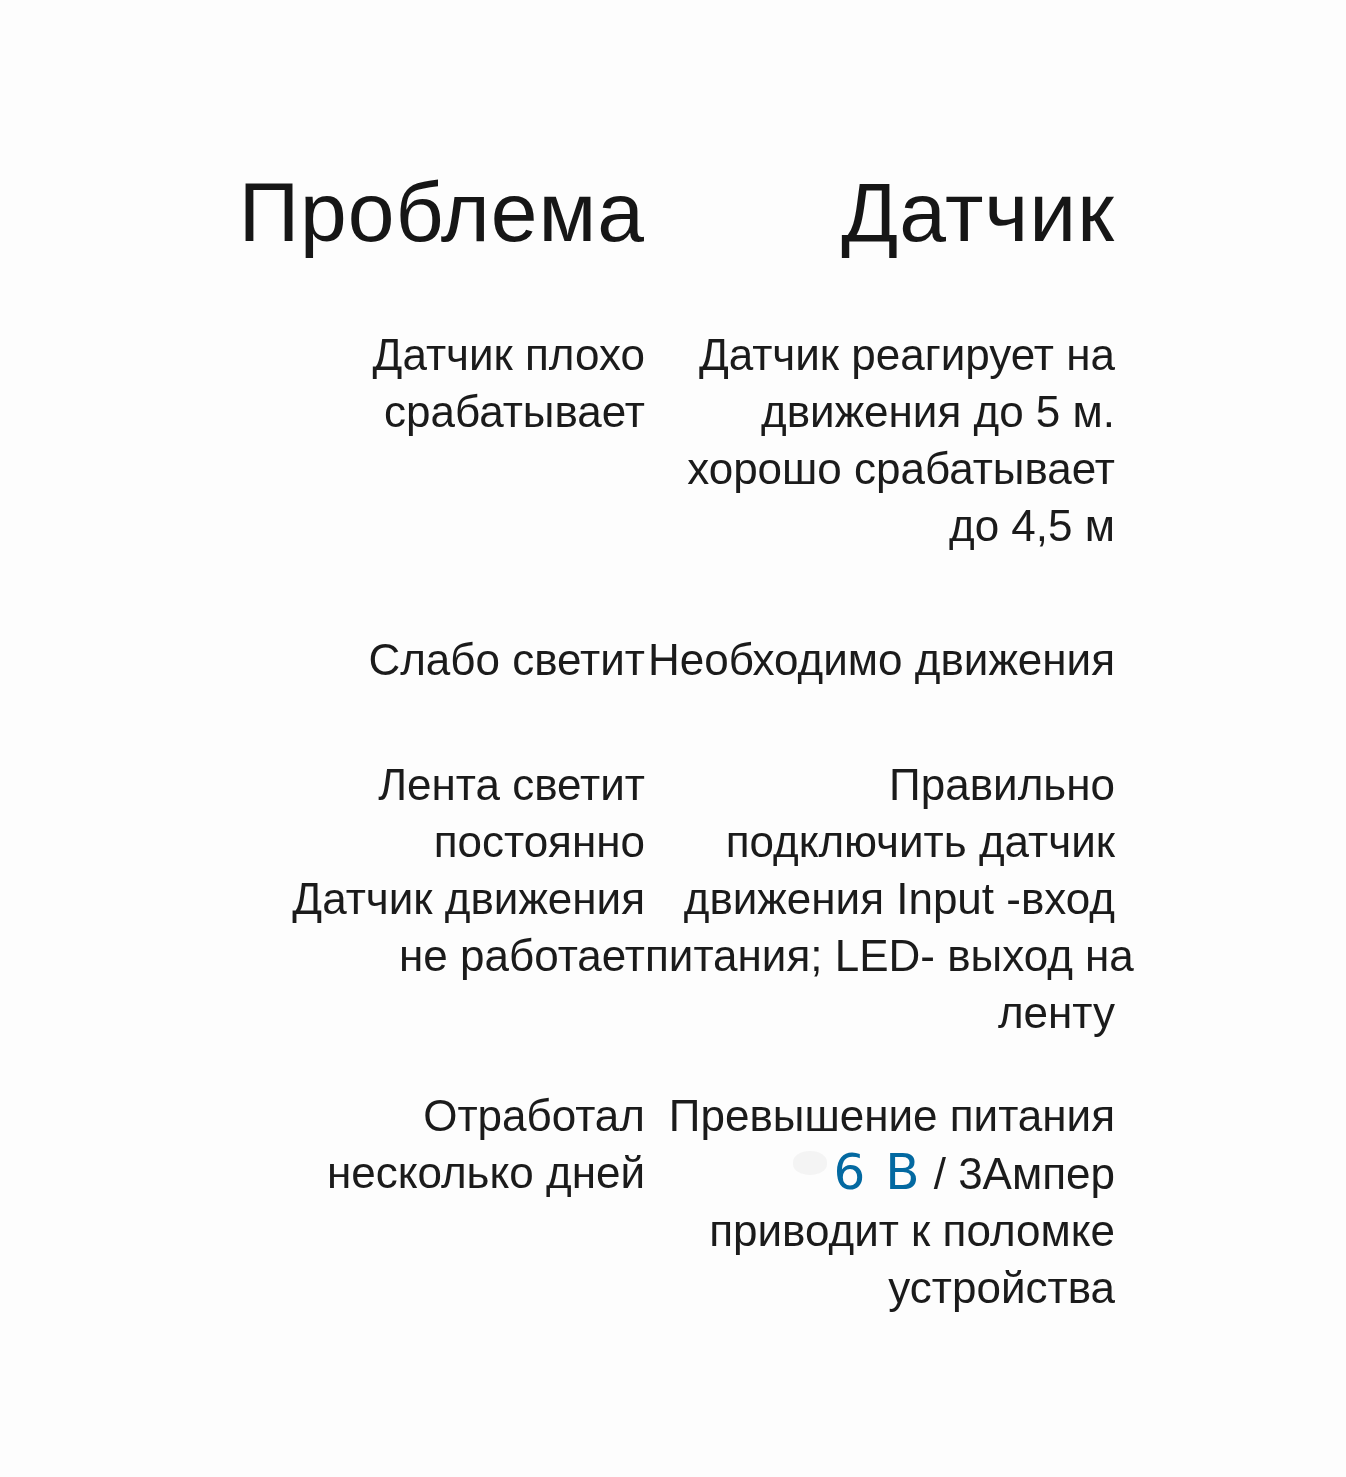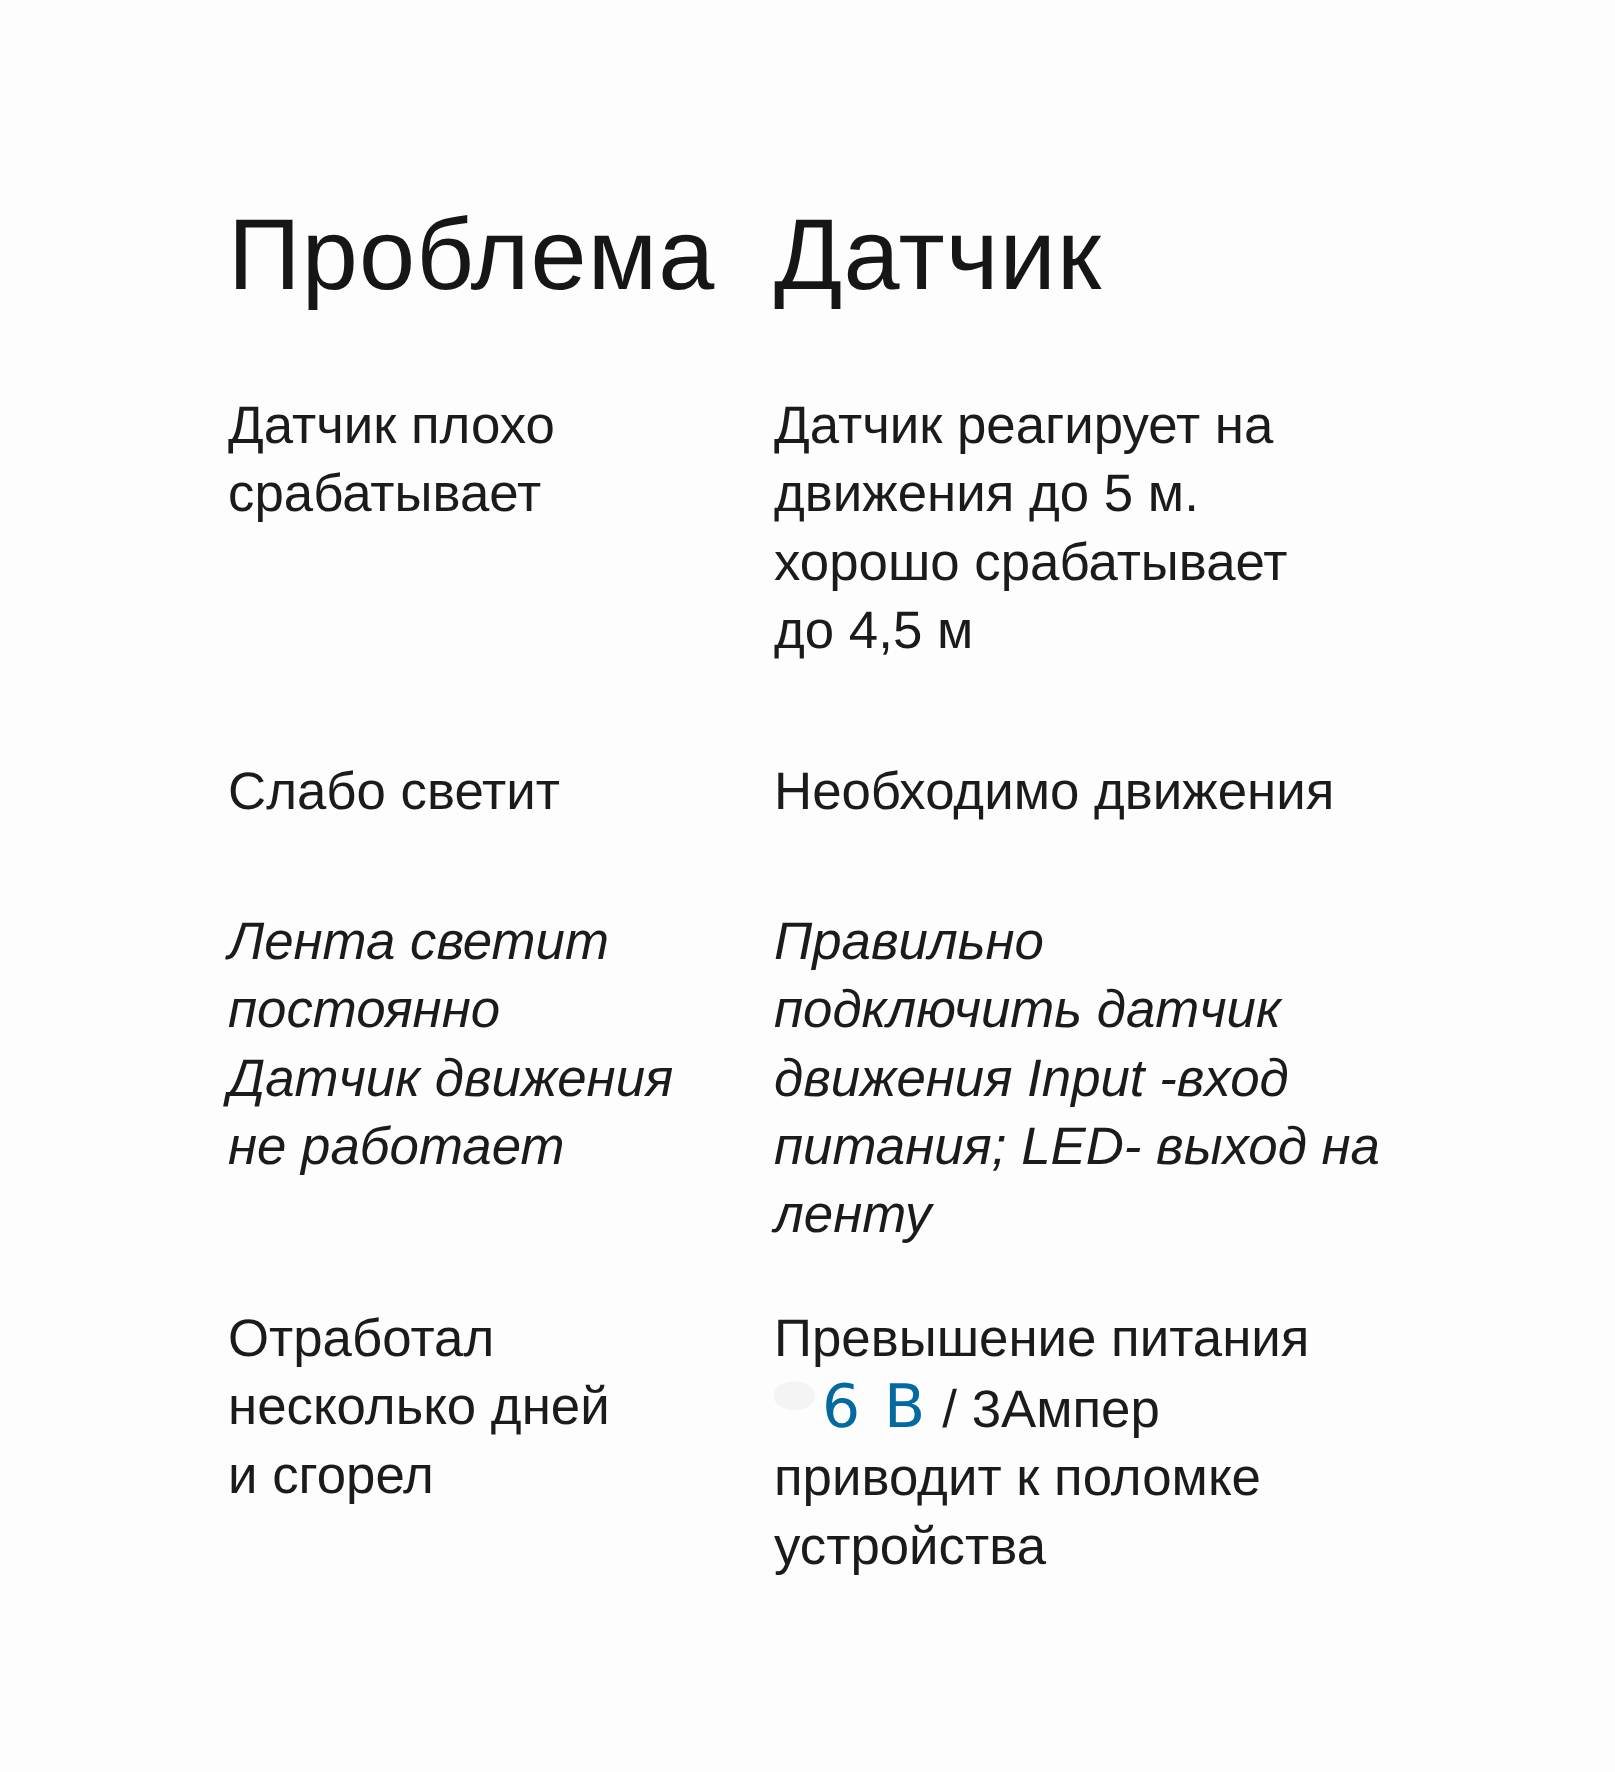--- a/index.html
+++ b/index.html
@@ -17,37 +17,37 @@
     font-family: "Liberation Sans", sans-serif;
     padding: 160px 0 0 190px;
     overflow: hidden;
   }
   .row {
     display: flex;
     align-items: flex-start;
   }
   .cell {
     flex: none;
-    text-align: left;
+    text-align: right;
   }
   .cell.left  { width: 455px; }
   .cell.right { width: 470px; }
   .col-header {
     margin: 0;
     font-size: 84px;
     font-weight: 400;
     line-height: 104px;
     letter-spacing: 1px;
     color: #161616;
     white-space: nowrap;
   }
   .header-row { margin-bottom: 62px; }
   .row-1 { margin-bottom: 77px; }
   .row-2 { margin-bottom: 68px; }
-  .row-3 { margin-bottom: 46px; font-style: italic; }
+  .row-3 { margin-bottom: 46px; }
   .line {
     font-size: 44px;
     line-height: 57px;
     white-space: nowrap;
   }
   
   .patch {
     font-family: "DejaVu Sans", sans-serif;
     font-size: 50px;
     line-height: 57px;
@@ -114,21 +114,20 @@
       <div class="line">движения Input -вход</div>
       <div class="line">питания; LED- выход на</div>
       <div class="line">ленту</div>
     </div>
   </div>
 
   <div class="row row-4">
     <div class="cell left">
       <div class="line">Отработал</div>
       <div class="line">несколько дней</div>
-      <div class="line">и сгорел</div>
     </div>
     <div class="cell right">
       <div class="line">Превышение питания</div>
       <div class="line">
         <span class="smudge"></span><span class="patch">6 В</span>
         <span>/ 3Ампер</span>
       </div>
       <div class="line">приводит к поломке</div>
       <div class="line">устройства</div>
     </div>

